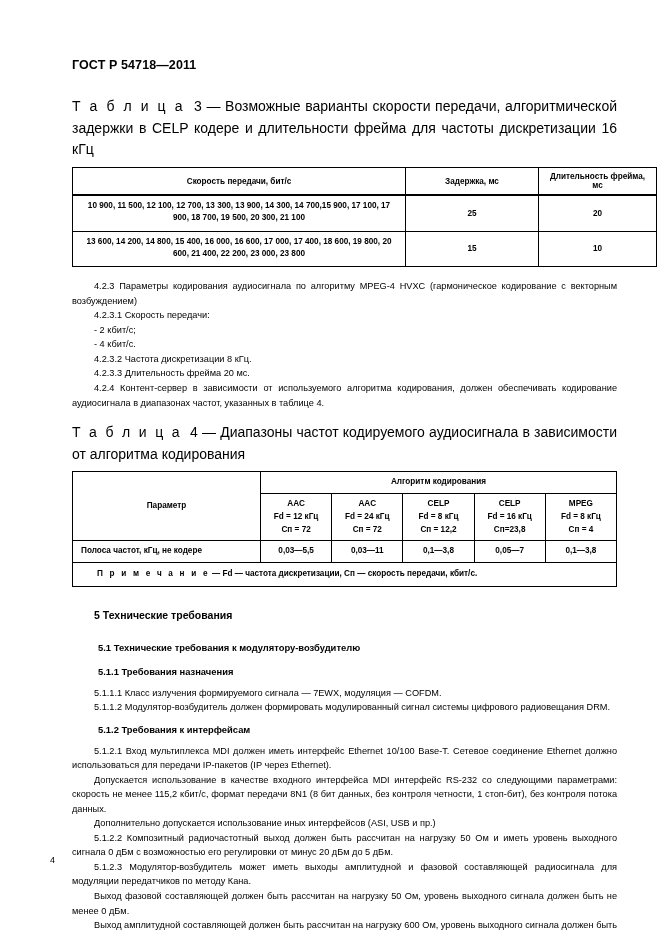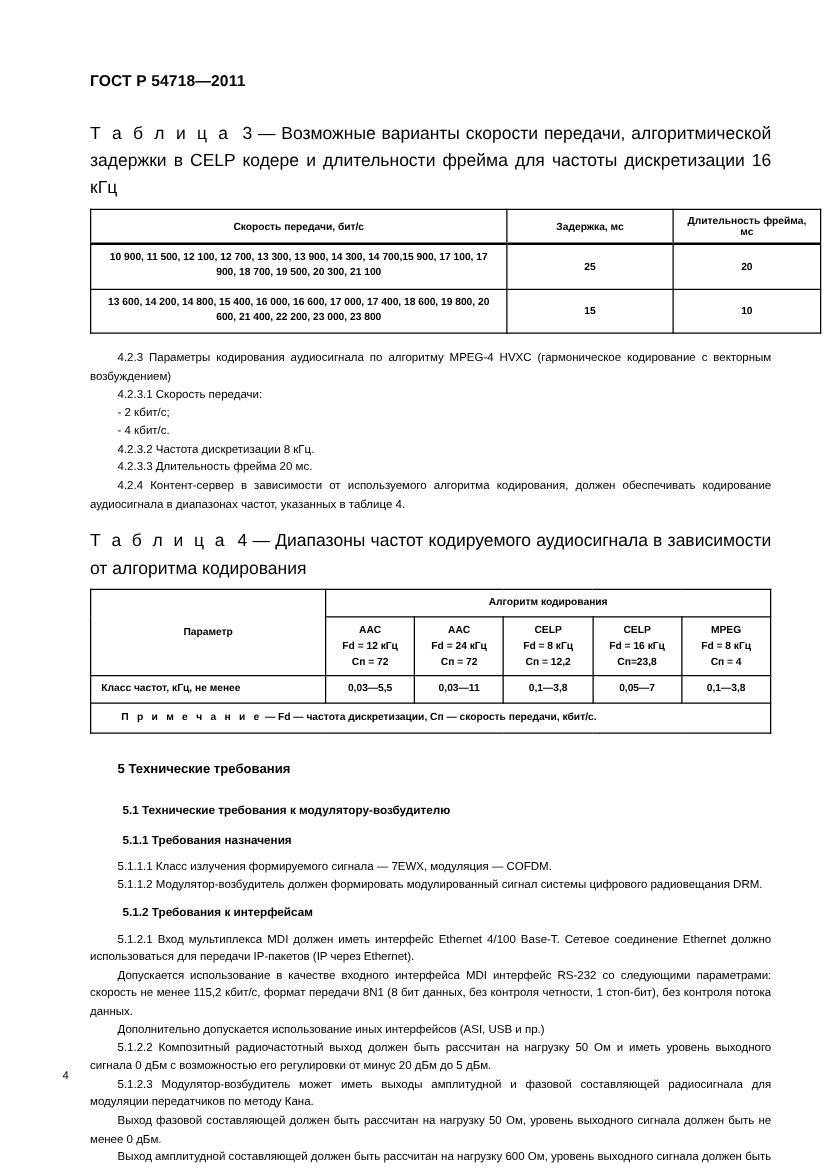--- a/index.html
+++ b/index.html
@@ -190,21 +190,21 @@
             <span>Fd = 16 кГц</span><br>
             <span>Cп=23,8</span>
           </td>
           <td class="cwn">
             <span>MPEG</span><br>
             <span>Fd = 8 кГц</span><br>
             <span>Cп = 4</span>
           </td>
         </tr>
         <tr>
-          <td class="row-label">Класс частот, кГц, не менее</td>
+          <td class="row-label">Полоса частот, кГц, не кодере</td>
           <td>0,03—5,5</td>
           <td>0,03—11</td>
           <td>0,1—3,8</td>
           <td>0,05—7</td>
           <td>0,1—3,8</td>
         </tr>
         <tr>
           <td class="note" colspan="6"><span class="sp">П р и м е ч а н и е</span> <span>— Fd — частота дискретизации, Сп — скорость передачи, кбит/с.</span></td>
         </tr>
       </tbody>
@@ -220,21 +220,21 @@
     <div class="smallgap"></div>
     <h3 class="subsect">5.1.1  Требования назначения</h3>
     <div class="smallgap"></div>
     <p class="body">5.1.1.1  Класс излучения формируемого сигнала — 7EWX, модуляция — COFDM.</p>
     <p class="body">5.1.1.2  Модулятор-возбудитель должен формировать модулированный сигнал системы цифрового радиовещания DRM.</p>
 
     <div class="smallgap"></div>
     <h3 class="subsect">5.1.2  Требования к интерфейсам</h3>
     <div class="smallgap"></div>
 
-    <p class="body">5.1.2.1  Вход мультиплекса MDI должен иметь интерфейс Ethernet 4/100 Base-T. Сетевое соединение Ethernet должно использоваться для передачи IP-пакетов (IP через Ethernet).</p>
+    <p class="body">5.1.2.1  Вход мультиплекса MDI должен иметь интерфейс Ethernet 10/100 Base-T. Сетевое соединение Ethernet должно использоваться для передачи IP-пакетов (IP через Ethernet).</p>
     <p class="body">Допускается использование в качестве входного интерфейса MDI интерфейс RS-232 со следующими параметрами: скорость не менее 115,2 кбит/с, формат передачи 8N1 (8 бит данных, без контроля четности, 1 стоп-бит), без контроля потока данных.</p>
     <p class="body">Дополнительно допускается использование иных интерфейсов (ASI, USB и пр.)</p>
     <p class="body">5.1.2.2  Композитный радиочастотный выход должен быть рассчитан на нагрузку 50 Ом и иметь уровень выходного сигнала 0 дБм с возможностью его регулировки от минус 20 дБм до 5 дБм.</p>
     <p class="body">5.1.2.3  Модулятор-возбудитель может иметь выходы амплитудной и фазовой составляющей радиосигнала для модуляции передатчиков по методу Кана.</p>
     <p class="body">Выход фазовой составляющей должен быть рассчитан на нагрузку 50 Ом, уровень выходного сигнала должен быть не менее 0 дБм.</p>
     <p class="body">Выход амплитудной составляющей должен быть рассчитан на нагрузку 600 Ом, уровень выходного сигнала должен быть не менее 1 В, диапазон частот выходного сигнала от 0 до 80 кГц.</p>
 
   </div>
 
   <div class="page-number">4</div>

